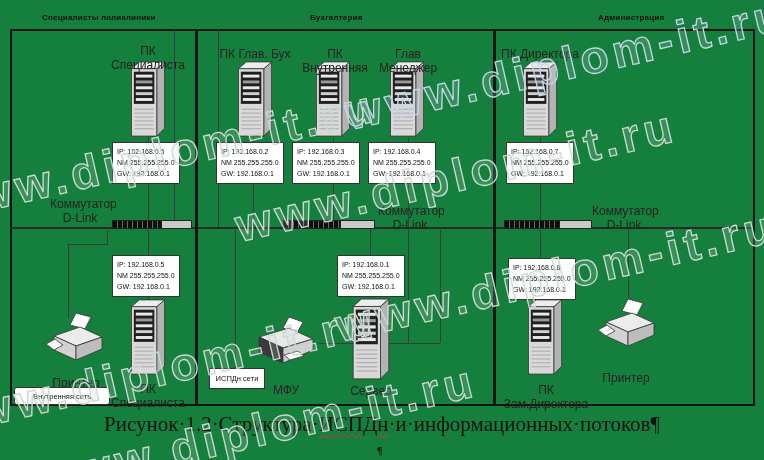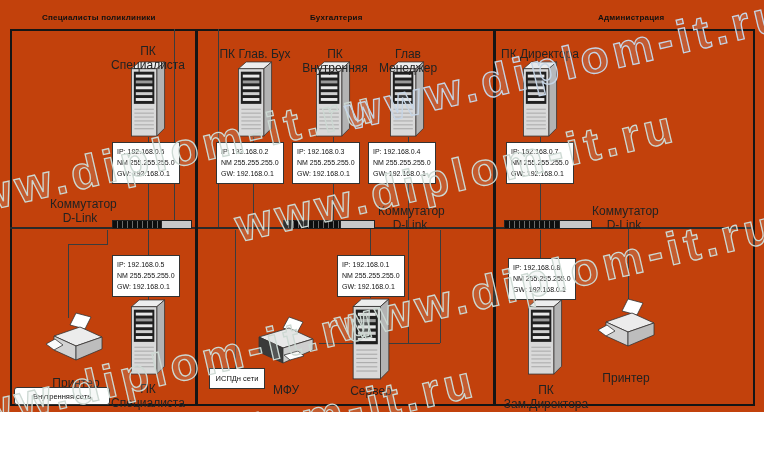--- a/index.html
+++ b/index.html
@@ -1,16 +1,16 @@
 <!DOCTYPE html>
 <html><head>
 <meta charset="utf-8">
 <style>
   html,body{margin:0;padding:0;background:#fff;}
-  #stage{position:relative;width:764px;height:412px;background:#c2410c;overflow:hidden;
+  #stage{position:relative;width:764px;height:460px;background:#15803d;overflow:hidden;
          font-family:"Liberation Sans",sans-serif;color:#111;}
   
   .sechdr{position:absolute;font-size:8px;font-weight:bold;color:#111;letter-spacing:.2px;z-index:4;}
   
   .frame{position:absolute;left:10px;top:29px;width:741px;height:373px;border:2px solid #151515;z-index:1;background:transparent;}
   .divider{position:absolute;top:29px;width:3px;height:377px;background:#151515;z-index:2;}
   
   .ln{position:absolute;background:#3c3c3c;z-index:1;}
   .v{width:1px;} .h{height:1px;}
   .bus{position:absolute;left:10px;top:227px;width:741px;height:2px;background:#2a2a2a;z-index:1;}

